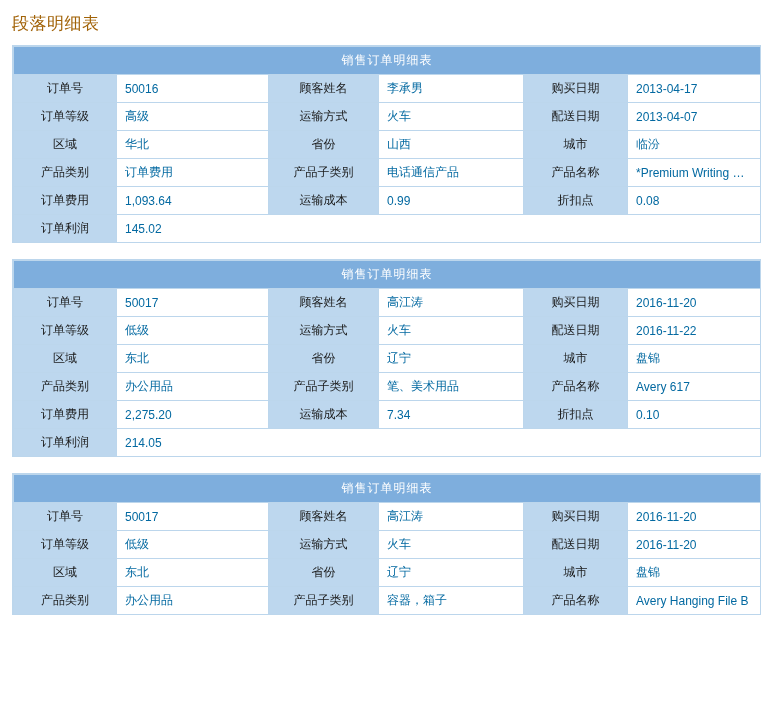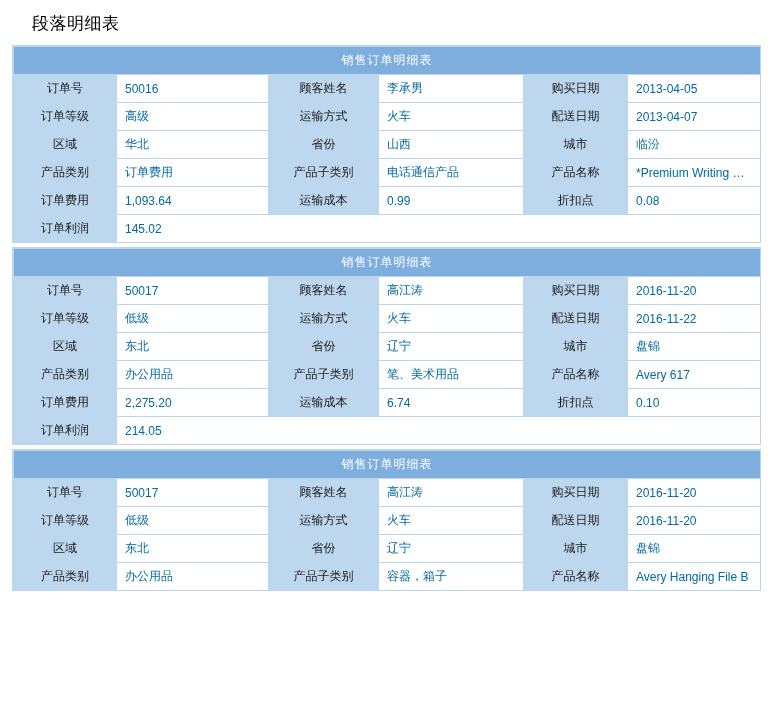--- a/index.html
+++ b/index.html
@@ -9,28 +9,27 @@
   }
   body {
     width: 773px;
     height: 703px;
     font-family: "Liberation Sans", sans-serif;
     font-size: 12px;
     color: #1a1a1a;
     overflow: hidden;
   }
   .page-title {
-    color: #000000;
+    color: #a16207;
     font-size: 17px;
     padding: 12px 15px 10px 12px;
     letter-spacing: 0.5px;
-    margin-left: 20px;
   }
   .report-block {
-    margin: 0 12px 4px 12px;
+    margin: 0 12px 16px 12px;
     border: 1px solid #bcd6ec;
     border-bottom: none;
     box-sizing: border-box;
   }
   table.detail-table {
     width: 100%;
     border-collapse: collapse;
     table-layout: fixed;
   }
   table.detail-table td {
@@ -87,21 +86,21 @@
     <tbody>
       <tr>
         <td class="caption" colspan="6">销售订单明细表</td>
       </tr>
       <tr>
         <td class="label">订单号</td>
         <td class="value">50016</td>
         <td class="label">顾客姓名</td>
         <td class="value">李承男</td>
         <td class="label">购买日期</td>
-        <td class="value">2013-04-05</td>
+        <td class="value">2013-04-17</td>
       </tr>
       <tr>
         <td class="label">订单等级</td>
         <td class="value">高级</td>
         <td class="label">运输方式</td>
         <td class="value">火车</td>
         <td class="label">配送日期</td>
         <td class="value">2013-04-07</td>
       </tr>
       <tr>
@@ -179,21 +178,21 @@
         <td class="value">办公用品</td>
         <td class="label">产品子类别</td>
         <td class="value">笔、美术用品</td>
         <td class="label">产品名称</td>
         <td class="value">Avery 617</td>
       </tr>
       <tr>
         <td class="label">订单费用</td>
         <td class="value">2,275.20</td>
         <td class="label">运输成本</td>
-        <td class="value">6.74</td>
+        <td class="value">7.34</td>
         <td class="label">折扣点</td>
         <td class="value">0.10</td>
       </tr>
       <tr>
         <td class="label">订单利润</td>
         <td class="value" colspan="5">214.05</td>
       </tr>
     </tbody>
   </table>
 </div>

